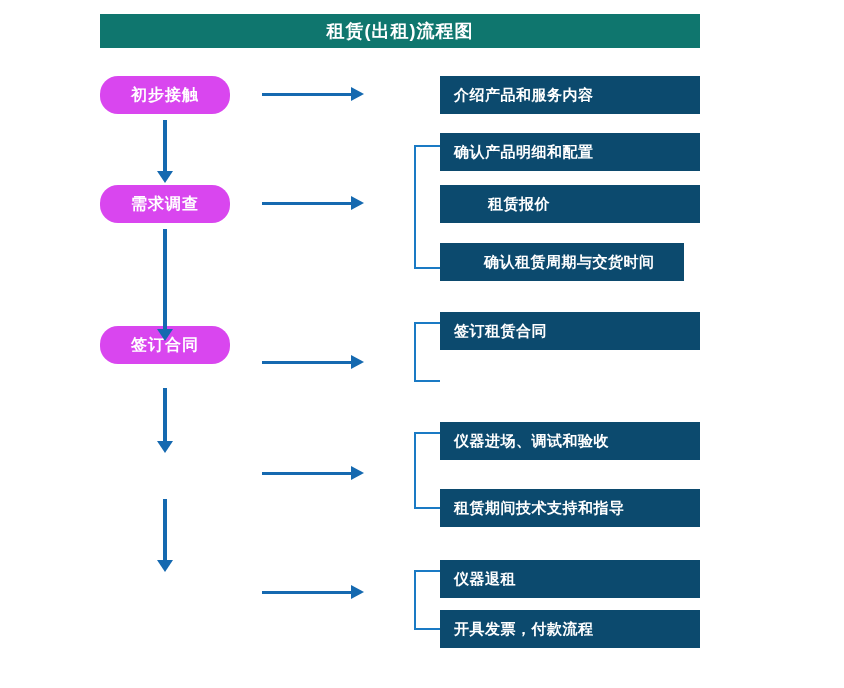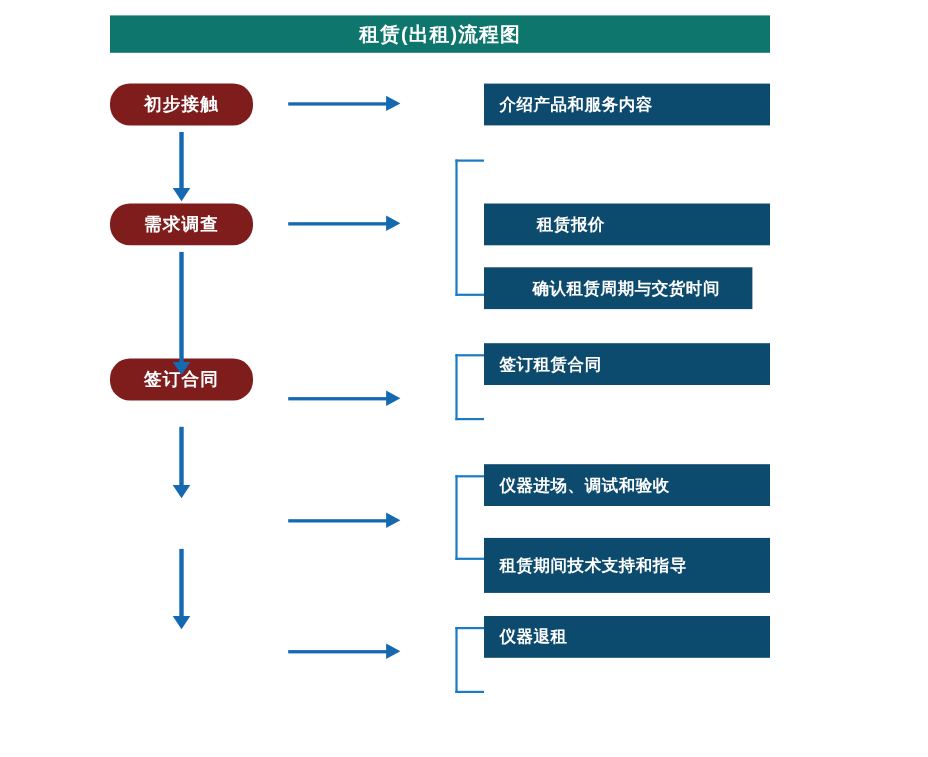--- a/index.html
+++ b/index.html
@@ -28,21 +28,21 @@
     color: #ffffff;
     font-size: 18px;
     font-weight: bold;
     display: flex;
     align-items: center;
     justify-content: center;
     letter-spacing: 1px;
   }
   .stage-box {
     position: absolute;
-    background: #7f1d1d;
+    background: #d946ef;
     color: #ffffff;
     font-size: 16px;
     font-weight: bold;
     display: flex;
     align-items: center;
     justify-content: center;
     letter-spacing: 1px;
     border-radius: 18px;
   }
   .detail-box {
@@ -118,20 +118,22 @@
   <div class="h-arrow" style="left:262px; top:361px; width:90px;"></div>
   <div class="h-arrow" style="left:262px; top:472px; width:90px;"></div>
   <div class="h-arrow" style="left:262px; top:591px; width:90px;"></div>
 
   <div class="bracket" style="left:414px; top:145px; width:26px; height:124px;"></div>
   <div class="bracket" style="left:414px; top:322px; width:26px; height:60px;"></div>
   <div class="bracket" style="left:414px; top:432px; width:26px; height:77px;"></div>
   <div class="bracket" style="left:414px; top:570px; width:26px; height:60px;"></div>
 
   <div class="detail-box" style="left:440px; top:76px; width:260px; height:38px;">介绍产品和服务内容</div>
+  <div class="detail-box" style="left:440px; top:133px; width:260px; height:38px;">确认产品明细和配置</div>
   <div class="detail-box" style="left:440px; top:185px; width:260px; height:38px;padding-left:48px;">租赁报价</div>
   <div class="detail-box" style="left:440px; top:243px; width:244px; height:38px;padding-left:44px;">确认租赁周期与交货时间</div>
   <div class="detail-box" style="left:440px; top:312px; width:260px; height:38px;">签订租赁合同</div>
   <div class="detail-box" style="left:440px; top:422px; width:260px; height:38px;">仪器进场、调试和验收</div>
-  <div class="detail-box" style="left:440px; top:489px; width:260px; height:50px;">租赁期间技术支持和指导</div>
+  <div class="detail-box" style="left:440px; top:489px; width:260px; height:38px;">租赁期间技术支持和指导</div>
   <div class="detail-box" style="left:440px; top:560px; width:260px; height:38px;">仪器退租</div>
+  <div class="detail-box" style="left:440px; top:610px; width:260px; height:38px;">开具发票，付款流程</div>
 
 </div>
 
 </body></html>

